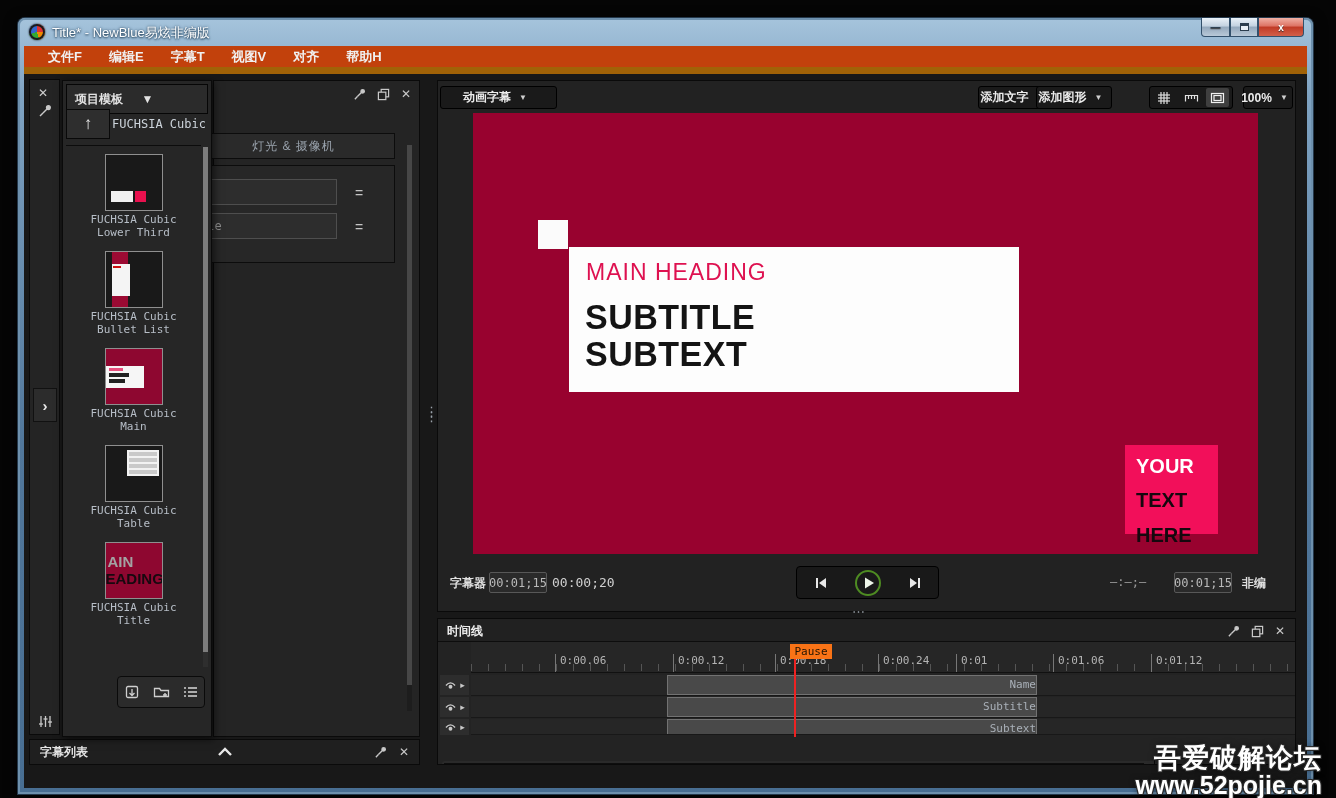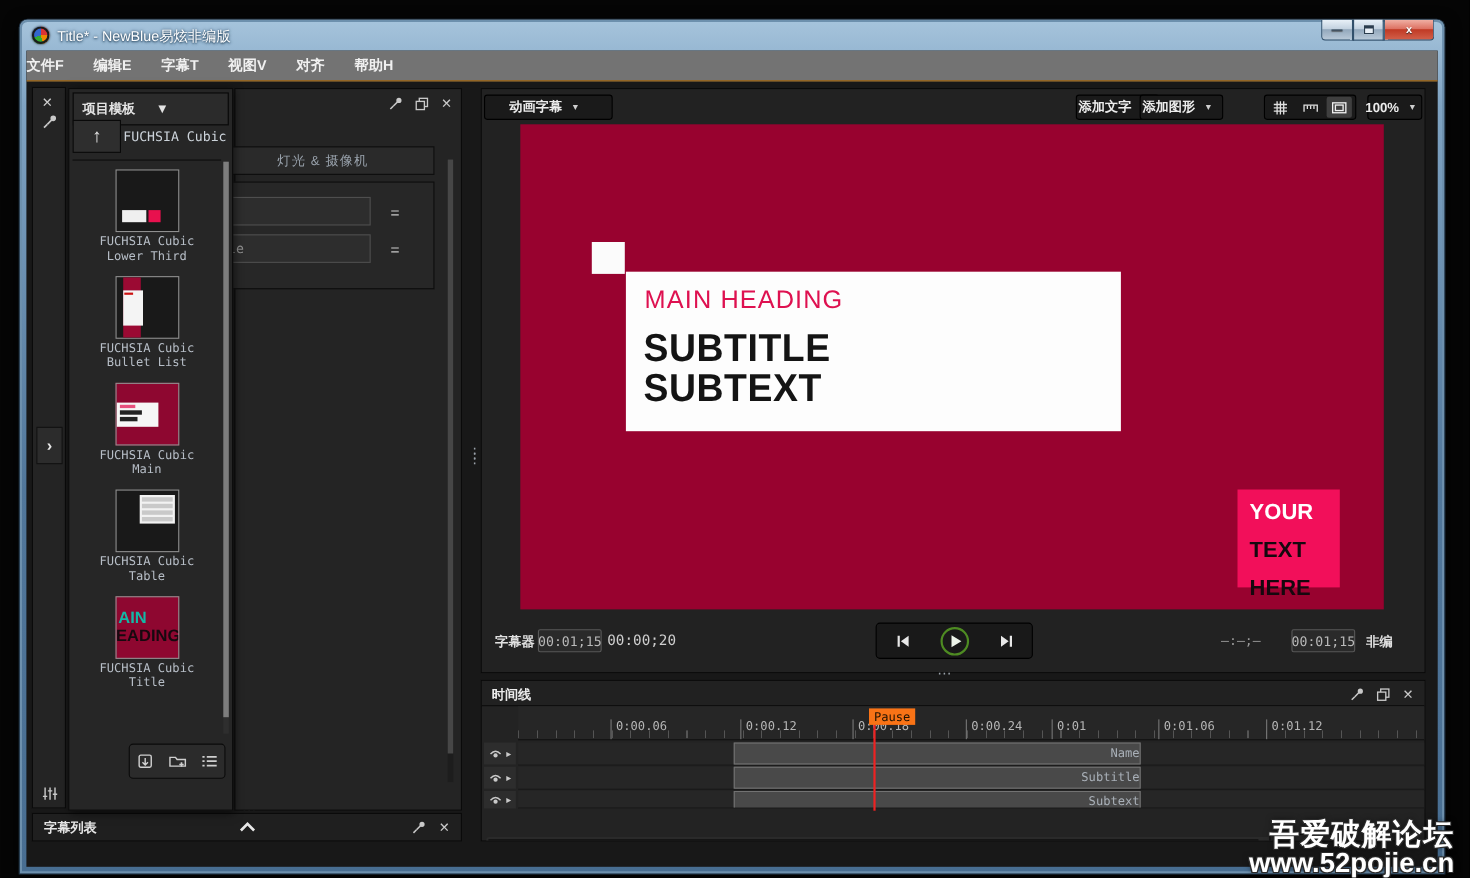--- a/index.html
+++ b/index.html
@@ -24,23 +24,23 @@
              text-shadow:0 1px 1px #333; }
   .win-min { width:29px; border-radius:0 0 0 4px;
              background:linear-gradient(180deg,#e9f1f8 0%,#c3d2e0 45%,#93a8bc 50%,#b9c9d8 100%); color:#2b3d4e; }
   .win-max { width:28px; background:linear-gradient(180deg,#e9f1f8 0%,#c3d2e0 45%,#93a8bc 50%,#b9c9d8 100%); color:#2b3d4e; }
   .win-close { width:46px; border-radius:0 0 4px 0;
              background:linear-gradient(180deg,#f0b0a4 0%,#dd7263 45%,#c03a25 50%,#d2604a 100%); }
   .max-glyph { width:9px; height:8px; border:1px solid #2b3d4e; border-top-width:3px; background:#e8eff6; }
 
   
   .app { position:absolute; left:6px; top:28px; right:6px; bottom:6px; background:#181818; overflow:hidden; }
-  .menubar { position:absolute; left:0; top:0; right:0; height:28px; background:#737373;
-             display:flex; align-items:center; gap:27px; 
-             border-bottom:1px solid #a16207; }
+  .menubar { position:absolute; left:0; top:0; right:0; height:28px; background:#c2410c;
+             display:flex; align-items:center; gap:27px; padding-left:24px;
+             border-bottom:7px solid #a16207; }
   .menu-item { color:#f0f0f0; font-size:13px; font-weight:bold; cursor:default; }
 
   .panel { background:#242424; border:1px solid #0a0a0a; position:absolute; }
 
   
   .left-strip { left:5px; top:33px; width:31px; height:656px; }
   .strip-icon { position:absolute; left:8px; color:#cfcfcf; font-size:12px; }
   .strip-expander { position:absolute; left:3px; top:308px; width:24px; height:34px; background:#2c2c2c;
                     border:1px solid #111; color:#e8e8e8; font-size:15px; font-weight:bold;
                     display:flex; align-items:center; justify-content:center; }
@@ -75,21 +75,21 @@
   .mini-col-white { position:absolute; left:6px; top:12px; width:18px; height:32px; background:#f4f4f4; }
   .mini-redline { position:absolute; left:7px; top:14px; width:8px; height:2px; background:#c11; }
   .mini-lt-white { position:absolute; left:5px; bottom:8px; width:22px; height:11px; background:#efefef; }
   .mini-lt-pink { position:absolute; left:29px; bottom:8px; width:11px; height:11px; background:#e8114e; }
   .mini-main-box { position:absolute; left:0; top:17px; width:38px; height:22px; background:#f6f6f6; }
   .mini-line-pink { position:absolute; left:3px; top:2px; width:14px; height:3px; background:#e8507e; }
   .mini-line-dark1 { position:absolute; left:3px; top:7px; width:20px; height:4px; background:#222; }
   .mini-line-dark2 { position:absolute; left:3px; top:13px; width:16px; height:4px; background:#222; }
   .mini-table { position:absolute; right:3px; top:4px; width:32px; height:26px; background:#f2f2f2; }
   .mini-table div { height:4px; margin:2px 2px 0 2px; background:#c9c9c9; }
-  .mini-title-t1 { position:absolute; left:2px; top:10px; color:#14b8a6; font-weight:bold; font-size:15px;
+  .mini-title-t1 { position:absolute; left:2px; top:10px; color:#a3a3a3; font-weight:bold; font-size:15px;
                    font-family:"Liberation Sans",sans-serif; letter-spacing:0; }
   .mini-title-t2 { position:absolute; left:0px; top:27px; color:#16090f; font-weight:bold; font-size:15px; }
   .bg-crimson { background:#8e0730; }
   .bg-dark { background:#191919; }
 
   
   .sublist-bar { left:5px; top:693px; width:391px; height:26px; background:#1f1f1f; display:flex;
                  align-items:center; }
   .sublist-bar .lbl { color:#e5e5e5; font-size:12px; font-weight:bold; padding-left:10px; flex:1; }
   .dots-h { position:absolute; color:#9aa2aa; font-size:13px; letter-spacing:2px; }

